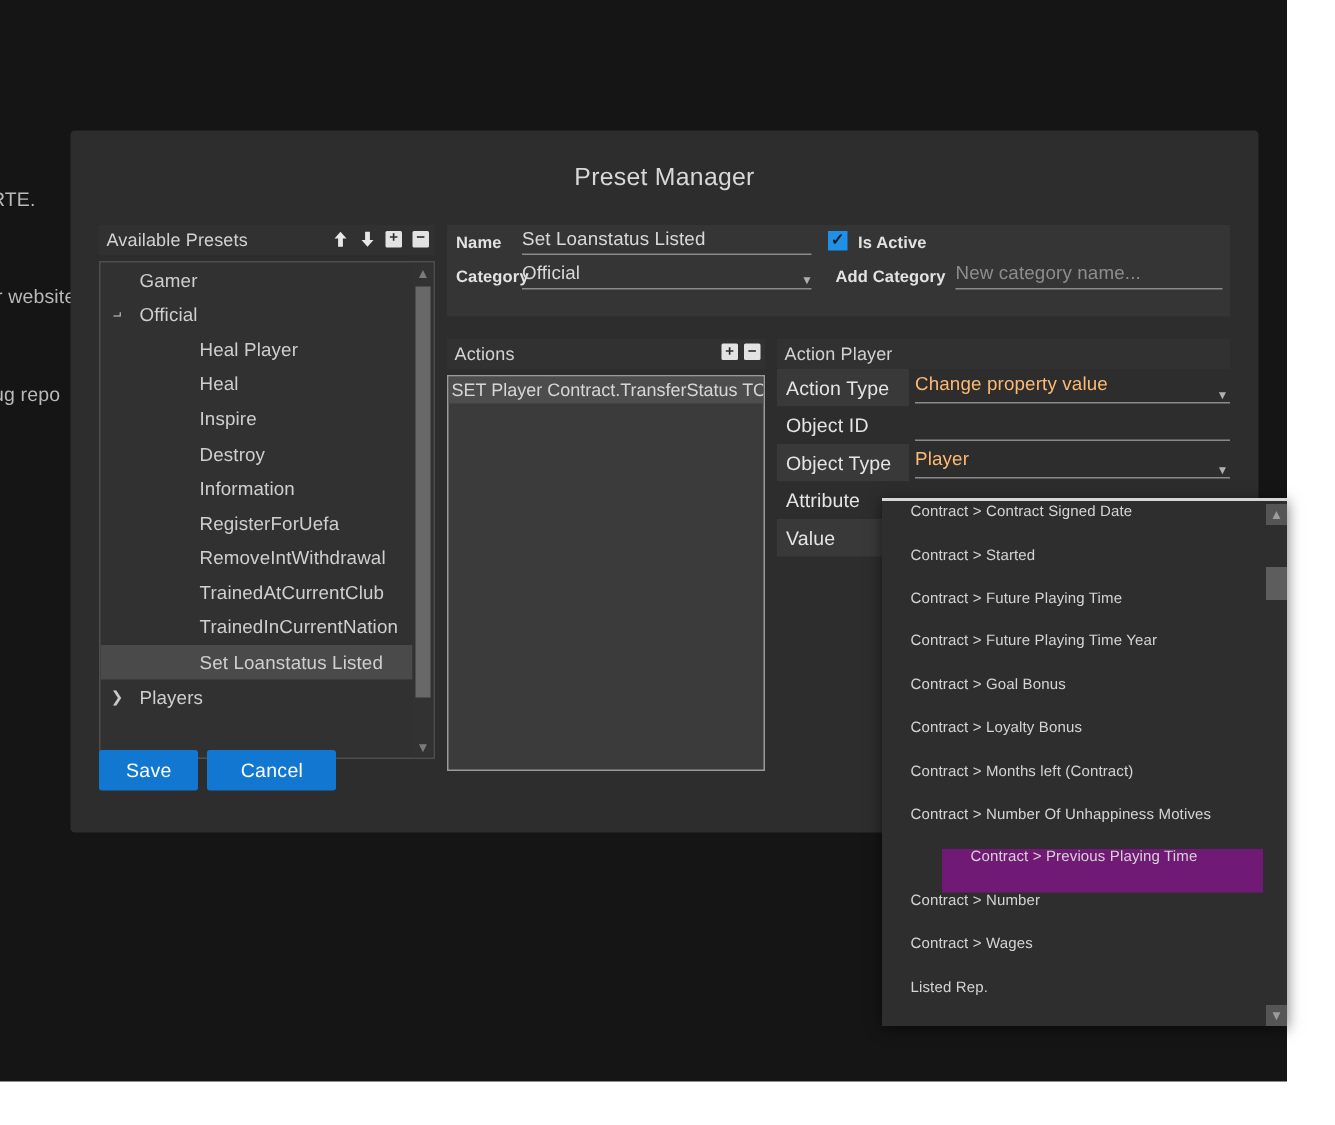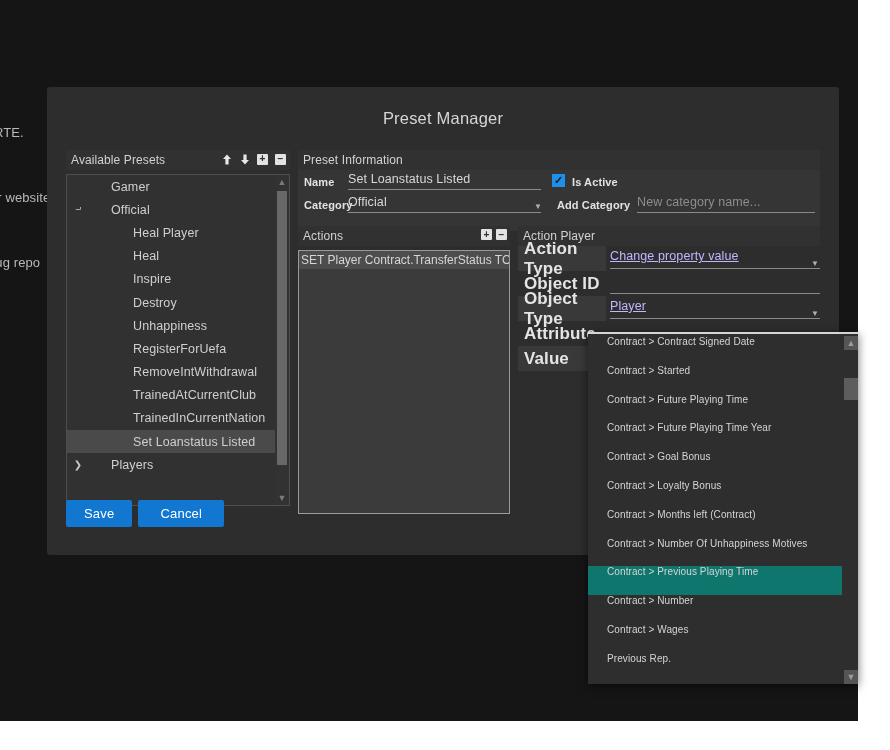--- a/index.html
+++ b/index.html
@@ -140,21 +140,21 @@
     background: #4a4a4a;
   }
   .tree-row .twisty {
     width: 22px;
     text-align: center;
     color: #c8c8c8;
     font-size: 9px;
     flex: 0 0 22px;
   }
   .tree-row .lbl { white-space: nowrap; }
-  .lvl1 .lbl { margin-left: 22px; }
+  .lvl1 .lbl { margin-left: 4px; }
   .lvl2 .lbl { margin-left: 22px; }
   .lvl2 { padding-left: 22px; }
 
   
   .vscroll {
     position: absolute;
     top: 0;
     right: 0;
     width: 14px;
     height: 100%;
@@ -306,38 +306,37 @@
     top: 0;
     width: 88px;
     height: 130px;
   }
   .ad-lblrow {
     height: 25px;
     display: flex;
     align-items: center;
     padding-left: 6px;
     color: #e4e4e4;
-    font-size: 17px;
-    font-weight: bold;
+    font-size: 13px;
+    font-weight: normal;
     box-sizing: border-box;
     letter-spacing: .1px;
   }
   .ad-lblrow.alt { background: #393939; }
   .ad-lblrow.plain { background: #2d2d2d; }
   .ad-field {
     position: absolute;
     left: 92px;
     width: 210px;
     height: 20px;
     border-bottom: 1px solid #8a8a8a;
-    color: #c4b5fd;
+    color: #fdba74;
     font-size: 12.5px;
     box-sizing: border-box;
     letter-spacing: .1px;
-    text-decoration: underline;
   }
 
   
   #attr-dropdown {
     position: absolute;
     left: 588px;
     top: 332px;
     width: 270px;
     height: 352px;
     background: #2e2e2e;
@@ -357,21 +356,21 @@
     height: 28.8px;
     display: flex;
     align-items: flex-start;
     padding-left: 19px;
     color: #d4d4d4;
     font-size: 10px;
     white-space: nowrap;
     cursor: pointer;
     letter-spacing: .1px;
   }
-  .dd-item.highlight { background: #0f766e; }
+  .dd-item.highlight { background: #701a75; margin-left: 40px; }
   #dd-scroll {
     position: absolute;
     top: 2px;
     right: 0;
     width: 16px;
     bottom: 0;
     background: #2e2e2e;
   }
   #dd-scroll .arrow {
     position: absolute;
@@ -456,21 +455,21 @@
             <div class="tree-row lvl2">
               <span class="twisty"></span>
               <span class="lbl">Inspire</span>
             </div>
             <div class="tree-row lvl2">
               <span class="twisty"></span>
               <span class="lbl">Destroy</span>
             </div>
             <div class="tree-row lvl2">
               <span class="twisty"></span>
-              <span class="lbl">Unhappiness</span>
+              <span class="lbl">Information</span>
             </div>
             <div class="tree-row lvl2">
               <span class="twisty"></span>
               <span class="lbl">RegisterForUefa</span>
             </div>
             <div class="tree-row lvl2">
               <span class="twisty"></span>
               <span class="lbl">RemoveIntWithdrawal</span>
             </div>
             <div class="tree-row lvl2">
@@ -497,23 +496,20 @@
         </div>
       </div>
     </div>
 
     <div id="footer-buttons">
       <button class="btn" id="btn-save">Save</button>
       <button class="btn" id="btn-cancel">Cancel</button>
     </div>
 
     <div id="preset-info">
-      <div class="group-header">
-        <span class="ghtitle">Preset Information</span>
-      </div>
       <div id="preset-info-body">
         <span class="field-label" style="left:6px; top:6px;">Name</span>
         <div class="underline-input" style="left:50px; top:2px; width:193px;">Set Loanstatus Listed</div>
 
         <span class="field-label" style="left:6px; top:29px;">Category</span>
         <div class="underline-input" style="left:50px; top:25px; width:193px;">Official</div>
         <span class="dd-caret" style="left:236px; top:33px;">▼</span>
 
         <span class="checkbox" style="left:254px; top:4px;">
           <span class="mark">✓</span>
@@ -597,21 +593,21 @@
         <div class="dd-item highlight">
           <span>Contract &gt; Previous Playing Time</span>
         </div>
         <div class="dd-item">
           <span>Contract &gt; Number</span>
         </div>
         <div class="dd-item">
           <span>Contract &gt; Wages</span>
         </div>
         <div class="dd-item">
-          <span>Previous Rep.</span>
+          <span>Listed Rep.</span>
         </div>
       </div>
     <div id="dd-scroll">
       <div class="arrow" style="top:0;">▲</div>
       <div class="thumb"></div>
       <div class="arrow" style="bottom:0;">▼</div>
     </div>
   </div>
 
 </div>

